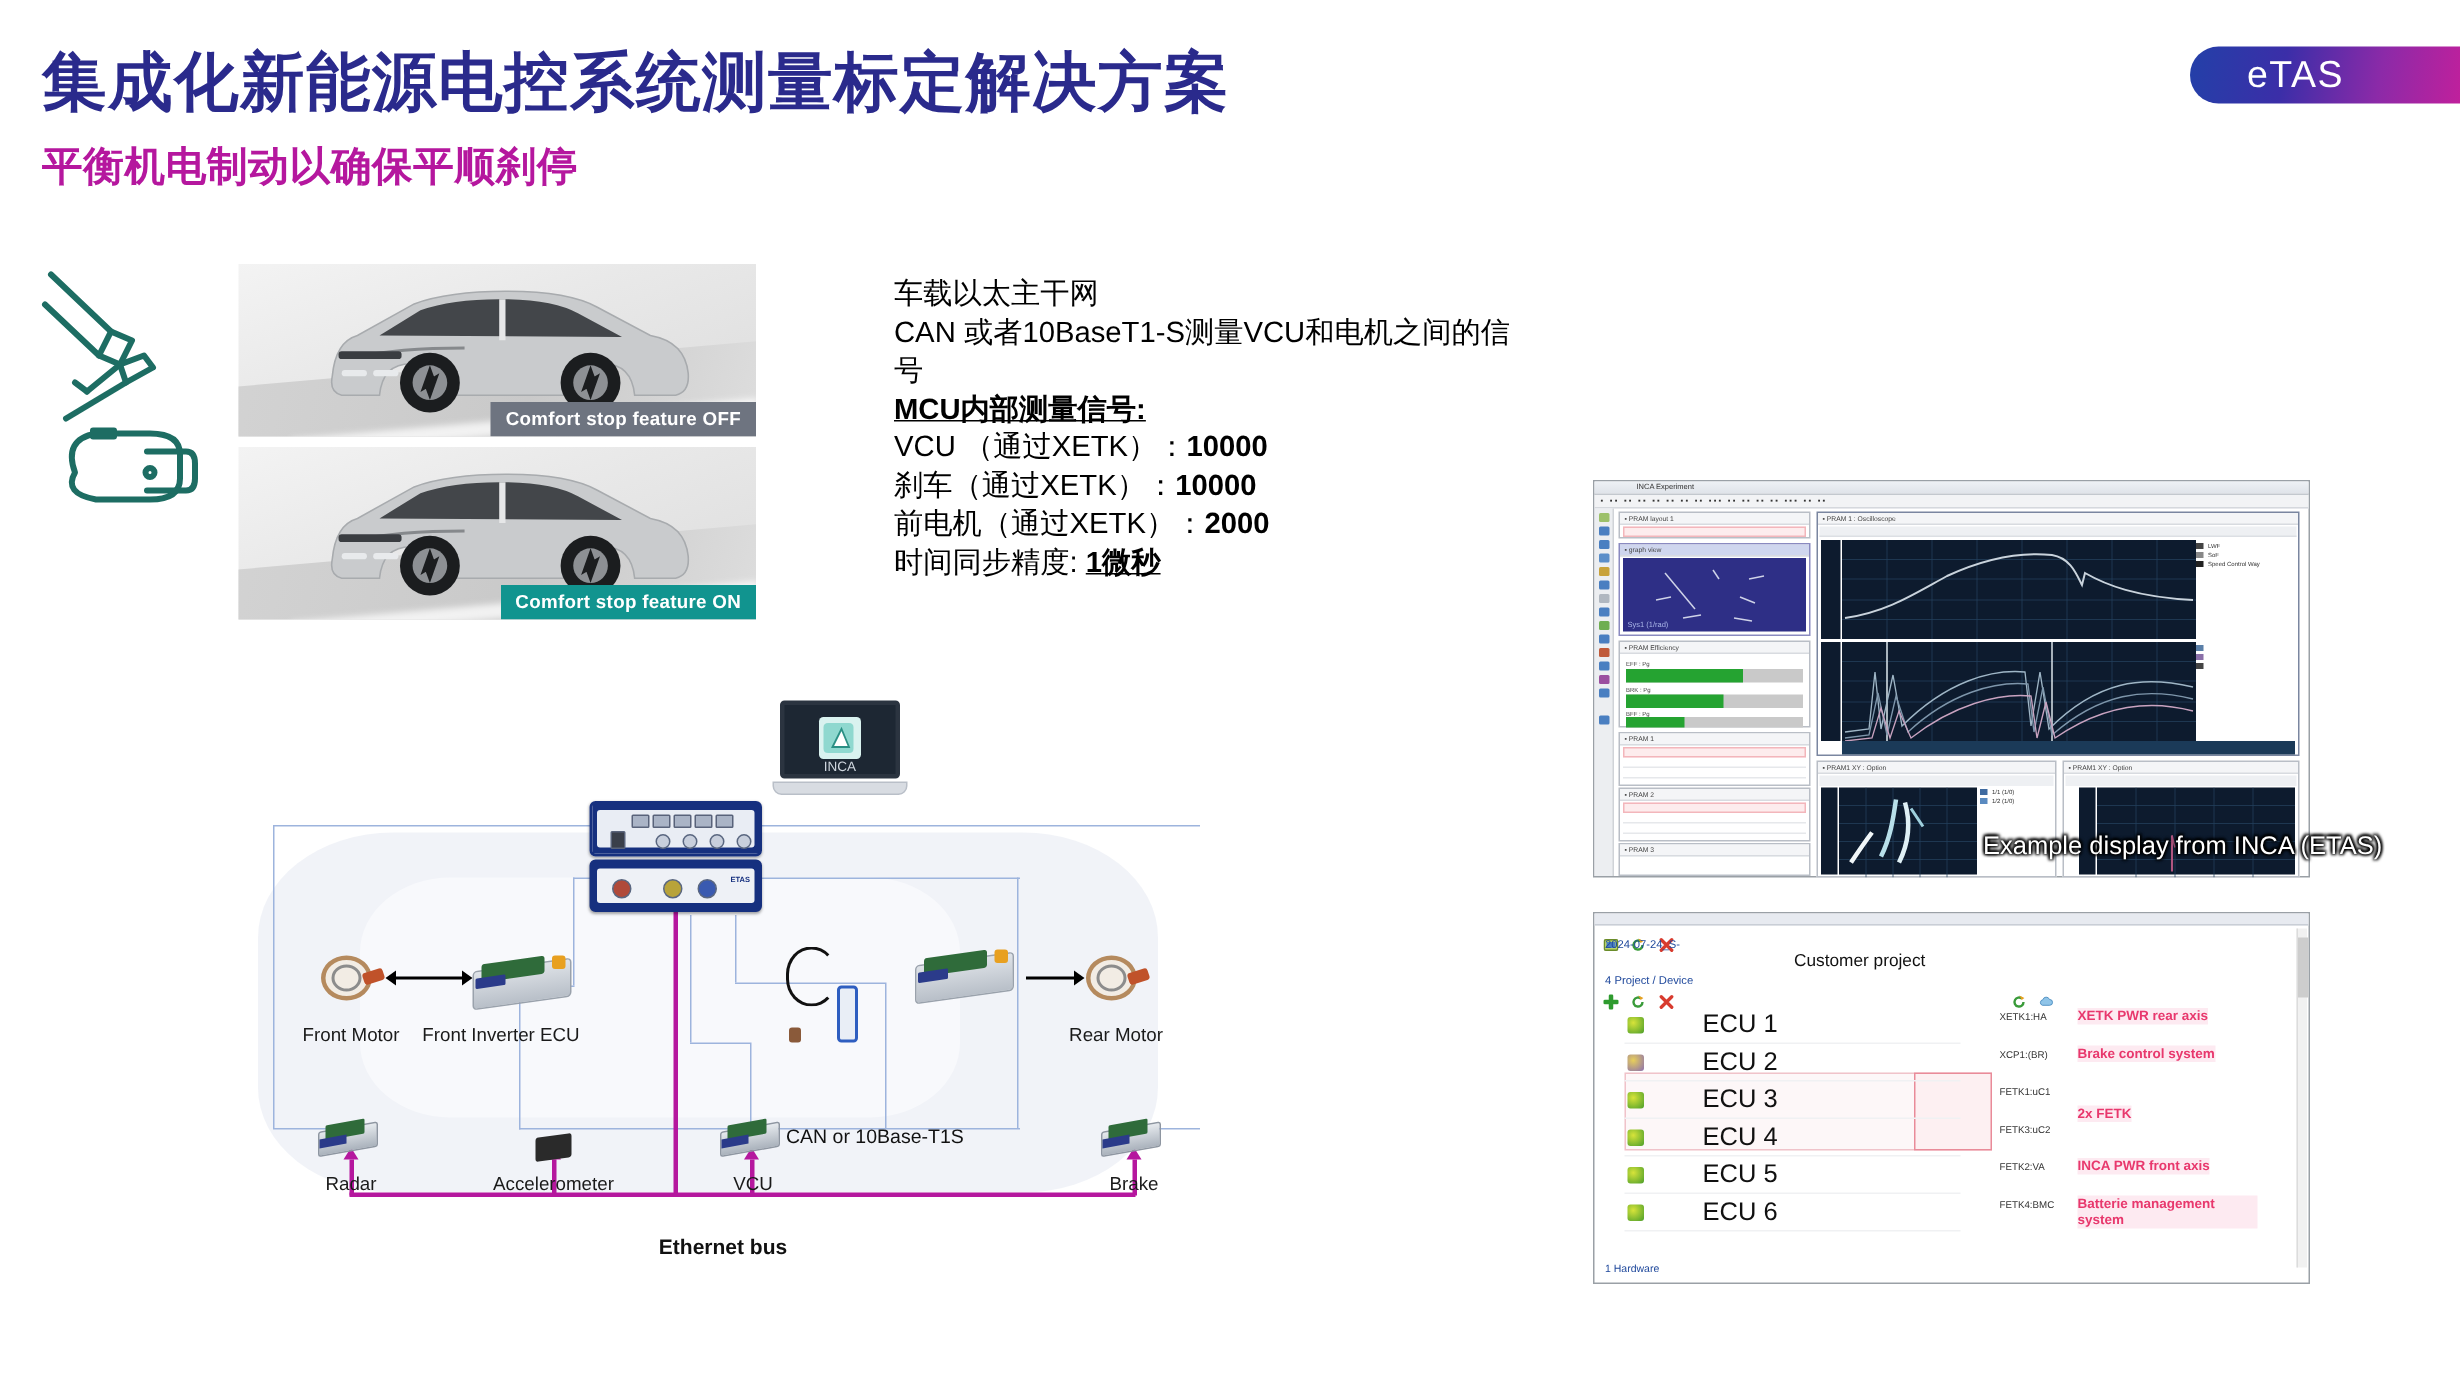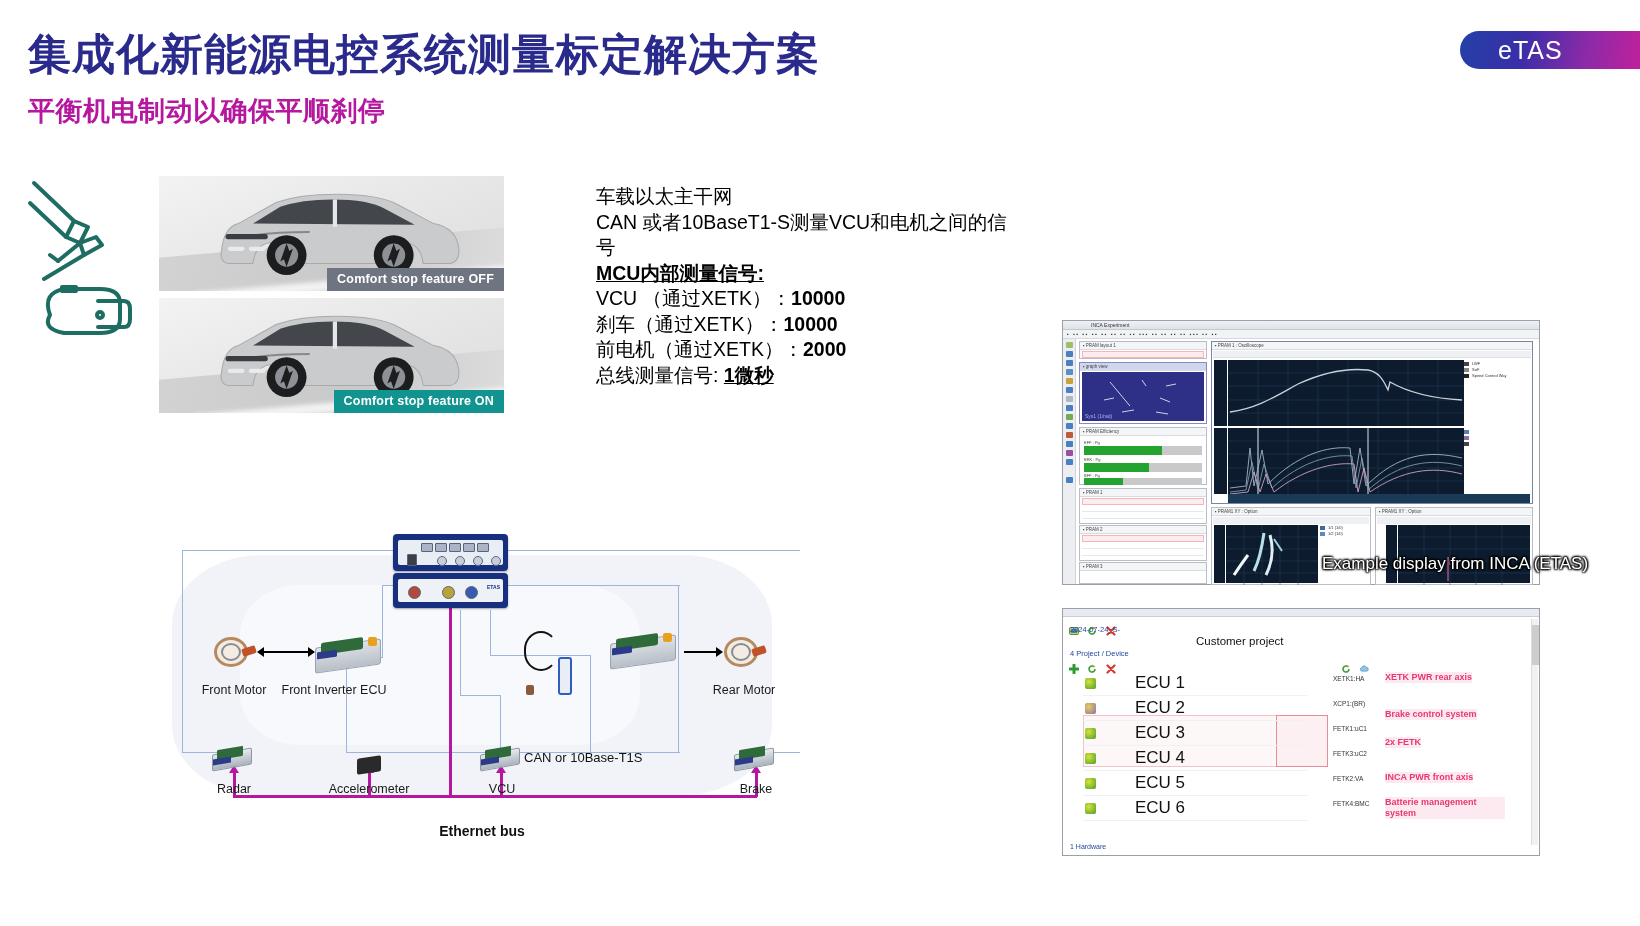--- a/index.html
+++ b/index.html
@@ -271,21 +271,21 @@
   </div>
 
   <div class="spec">
     <div>车载以太主干网</div>
     <div>CAN 或者10BaseT1-S测量VCU和电机之间的信</div>
     <div>号</div>
     <div class="hd">MCU内部测量信号:</div>
     <div><span>VCU （通过XETK）：</span><b>10000</b></div>
     <div><span>刹车（通过XETK）：</span><b>10000</b></div>
     <div><span>前电机（通过XETK）：</span><b>2000</b></div>
-    <div><span>总线测量信号:</span> <b><u>1微秒</u></b></div>
+    <div><span>时间同步精度:</span> <b><u>1微秒</u></b></div>
   </div>
 
   <div class="diagram">
     <div class="carbody"></div>
     <div class="carbody2"></div>
 
     <div class="wire" style="left:22px;top:95px;width:212px;height:0;border-width:0 0 1.4px 0;"></div>
     <div class="wire" style="left:22px;top:95px;width:0;height:202px;border-width:0 0 0 1.4px;"></div>
     <div class="wire" style="left:22px;top:297px;width:52px;height:0;border-width:0 0 1.4px 0;"></div>
 
@@ -333,20 +333,32 @@
       <div class="portsq" style="left:12px;top:18px;height:12px;width:10px;background:#3a3f4a;"></div>
     </div>
     <div class="mod-bot">
       <div class="mod-bot-inner"></div>
       <div class="port" style="left:13px;top:11px;width:13px;height:13px;background:#b04a3a;"></div>
       <div class="port" style="left:47px;top:11px;width:13px;height:13px;background:#b8a33a;"></div>
       <div class="port" style="left:70px;top:11px;width:13px;height:13px;background:#3a5ab0;"></div>
       <div style="position:absolute;right:6px;top:9px;font-size:5px;color:#16307f;font-weight:700;">ETAS</div>
     </div>
 
+    <div class="laptop">
+      <div class="lap-screen">
+        <div class="inca-logo">
+          <svg width="28" height="28" viewBox="0 0 28 28">
+              <path d="M6 4 h14 q3 0 3 3 v14 q0 3 -3 3 h-14 q-3 0 -3 -3 v-14 q0 -3 3 -3z" fill="#8fd8cf"></path>
+              <path d="M9 20 L15 8 L20 20 z" fill="#fff" stroke="#2a8f84" stroke-width="1.2"></path>
+            </svg>
+        </div>
+        <div class="inca-txt">INCA</div>
+      </div>
+      <div class="lap-base"></div>
+    </div>
 
     <div class="motor" style="left:50px;top:178px;">
       <div class="motor-ring"></div>
         <div class="motor-ring2"></div>
         <div class="motor-wire"></div>
     </div>
     <div class="node-label" style="left:74px;top:228px;">Front Motor</div>
     <div class="dblarrow" style="left:104px;top:196px;width:44px;"></div>
 
     <div class="chip" style="left:155px;top:182px;width:70px;height:40px;">
@@ -659,21 +671,21 @@
       <div class="dev-code" style="top:4px;">XETK1:HA</div>
       <div class="dev-code" style="top:29px;">XCP1:(BR)</div>
       <div class="dev-code" style="top:54px;">FETK1:uC1</div>
       <div class="dev-code" style="top:79px;">FETK3:uC2</div>
       <div class="dev-code" style="top:104px;">FETK2:VA</div>
       <div class="dev-code" style="top:129px;">FETK4:BMC</div>
     </div>
 
     <div class="desc-col">
       <div class="desc" style="top:1px;">XETK PWR rear axis</div>
-      <div class="desc" style="top:38px;">Brake control system</div>
+      <div class="desc" style="top:26px;">Brake control system</div>
       <div class="desc" style="top:66px;">2x FETK</div>
       <div class="desc" style="top:101px;">INCA PWR front axis</div>
       <div class="desc" style="top:126px;width:120px;white-space:normal;">Batterie management system</div>
     </div>
 
     <div class="ecu-hwtext">1 Hardware</div>
   </div>
 
 </div>
 

